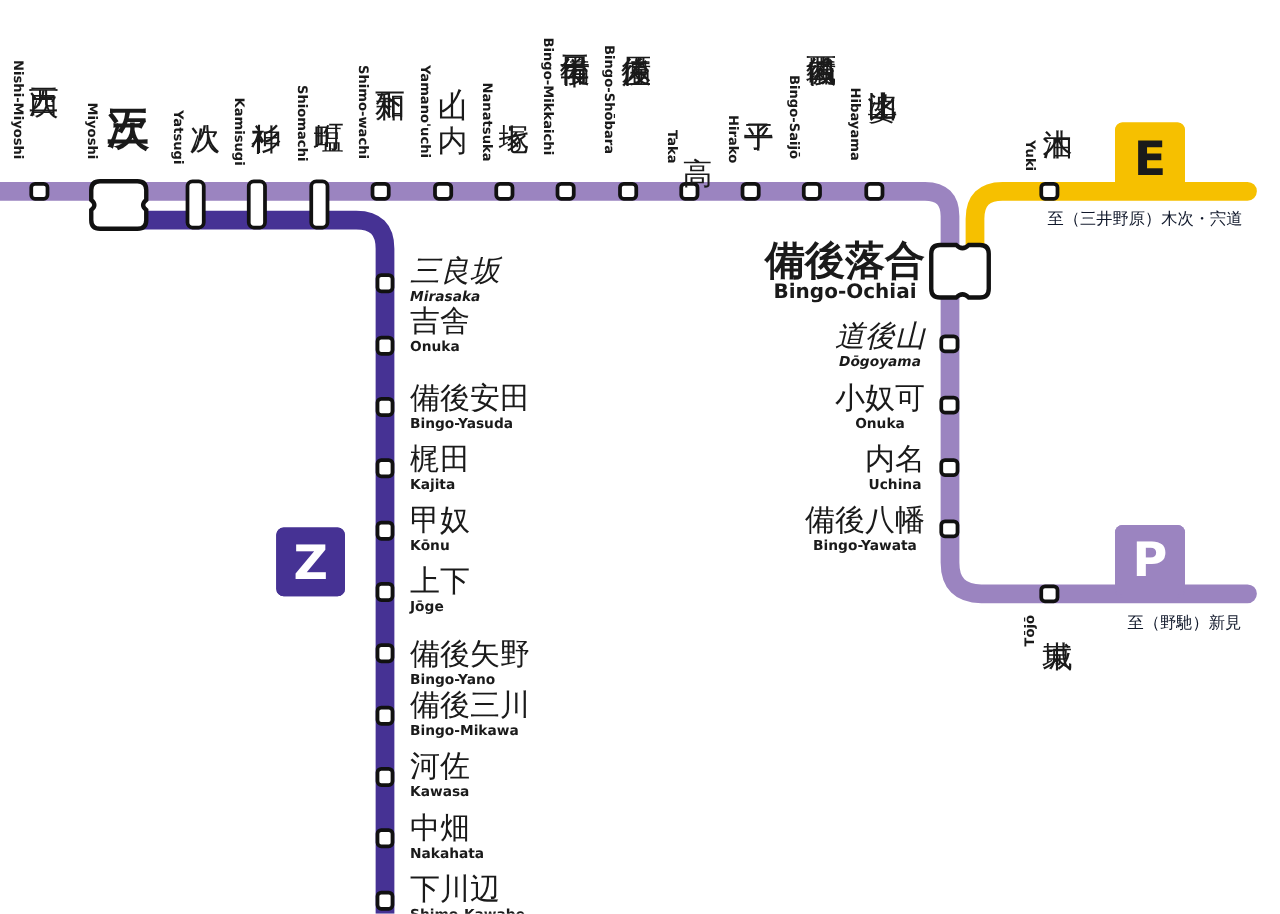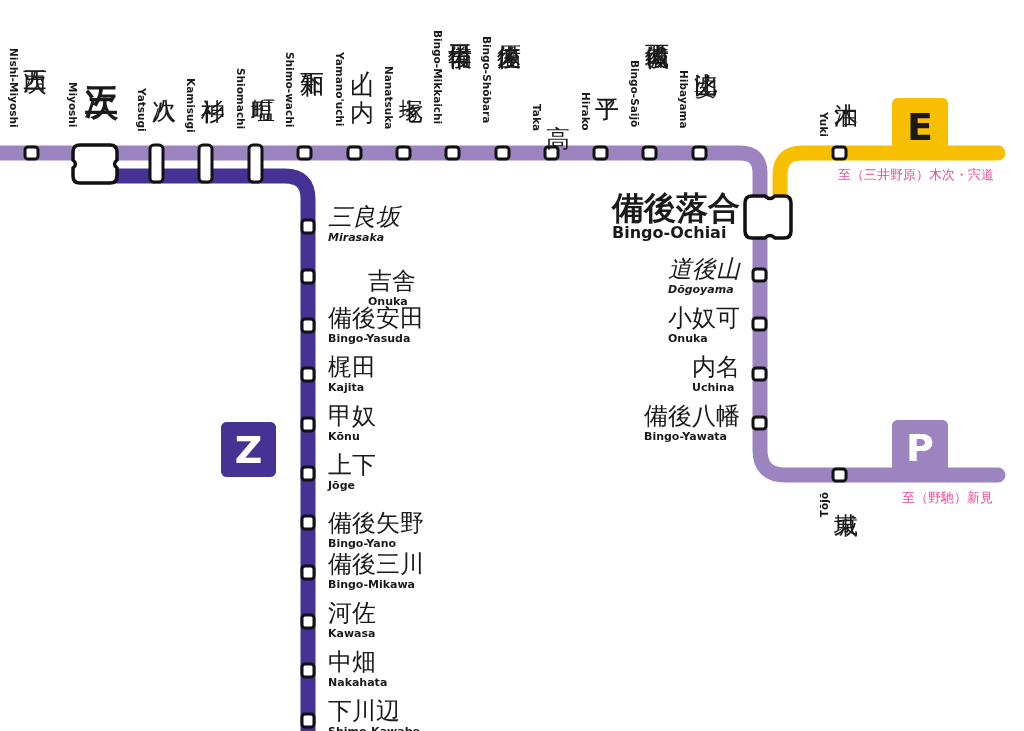--- a/index.html
+++ b/index.html
@@ -4,22 +4,22 @@
 <style>
   html,body{margin:0;padding:0;background:#ffffff;}
   body{width:1024px;height:731px;position:relative;overflow:hidden;font-family:"DejaVu Sans","Liberation Sans",sans-serif;color:#1a1a1a;}
   #map{position:absolute;left:0;top:0;}
   .vlabel{position:absolute;writing-mode:vertical-rl;text-orientation:upright;font-size:24px;line-height:26px;letter-spacing:0;color:#1a1a1a;font-weight:400;}
   .vlabel.big{font-size:34px;line-height:36px;font-weight:700;}
   .vrom{position:absolute;writing-mode:vertical-rl;font-size:10.5px;line-height:12px;font-weight:700;color:#1a1a1a;white-space:nowrap;}
   .hst{position:absolute;white-space:nowrap;}
   .hst .ja{display:block;font-size:24px;line-height:27px;color:#1a1a1a;}
   .hst .ro{display:block;font-size:11px;line-height:13px;font-weight:700;color:#1a1a1a;}
-  .right{text-align:left;}
-  .dest{position:absolute;font-size:13px;color:#ec4899;white-space:nowrap;}
+  .right{text-align:center;}
+  .dest{position:absolute;font-size:13px;color:#0f172a;white-space:nowrap;}
   .badge{position:absolute;color:#fff;font-weight:700;font-size:38px;display:flex;align-items:center;justify-content:center;border-radius:6px;}
   .badge.e{color:#1a1a1a;}
 </style>
 </head>
 <body>
 
 <svg id="map" width="1024" height="731" viewBox="0 0 1024 731">
 
   <path d="M0 153 H740 Q760 153 760 173 V450 Q760 475 785 475 H998" fill="none" stroke="#9b84c0" stroke-width="15" stroke-linecap="round"></path>
 
@@ -166,21 +166,21 @@
 
 <div>
   <span class="vrom" style="left:818px;top:492px;transform:rotate(180deg);">Tōjō</span>
   <span class="vlabel" style="left:833px;top:494px;">東城</span>
 </div>
 
 <div class="hst" style="left:328px;top:204px;font-style:italic;">
   <span class="ja">三良坂</span>
   <span class="ro">Mirasaka</span>
 </div>
-<div class="hst" style="left:328px;top:268px;margin-left:40px;">
+<div class="hst" style="left:328px;top:244px;">
   <span class="ja">吉舎</span>
   <span class="ro">Onuka</span>
 </div>
 <div class="hst" style="left:328px;top:305px;">
   <span class="ja">備後安田</span>
   <span class="ro">Bingo-Yasuda</span>
 </div>
 <div class="hst" style="left:328px;top:354px;">
   <span class="ja">梶田</span>
   <span class="ro">Kajita</span>

